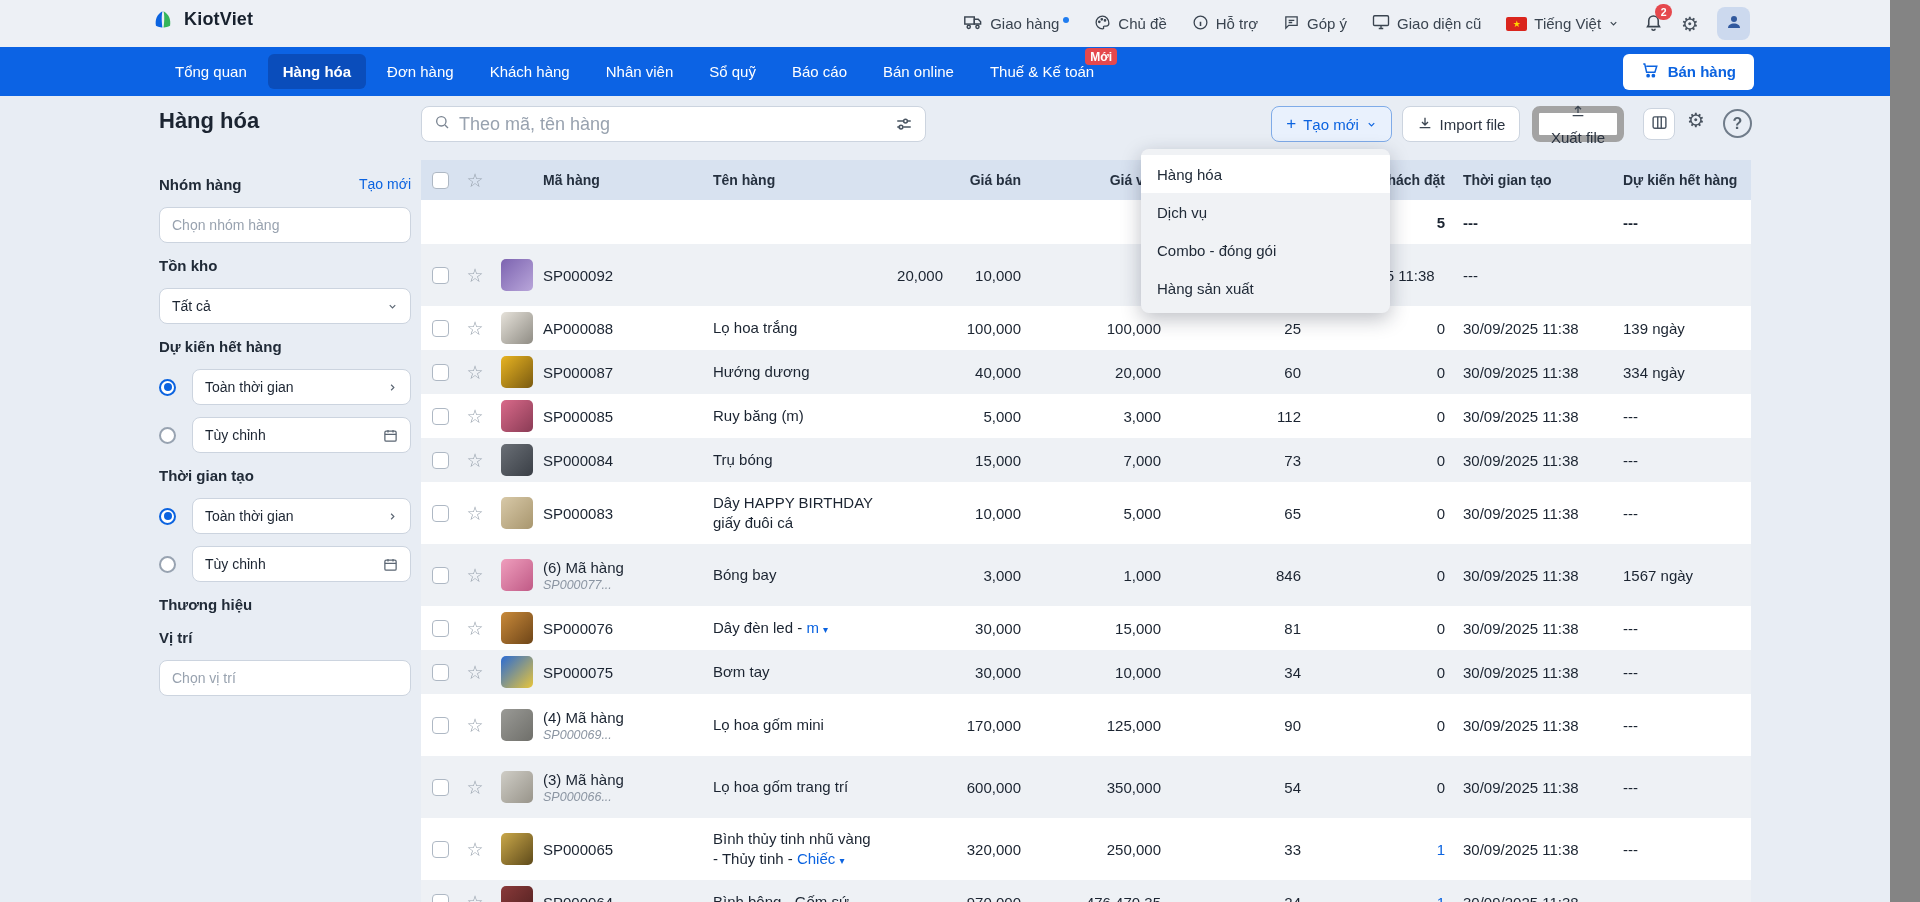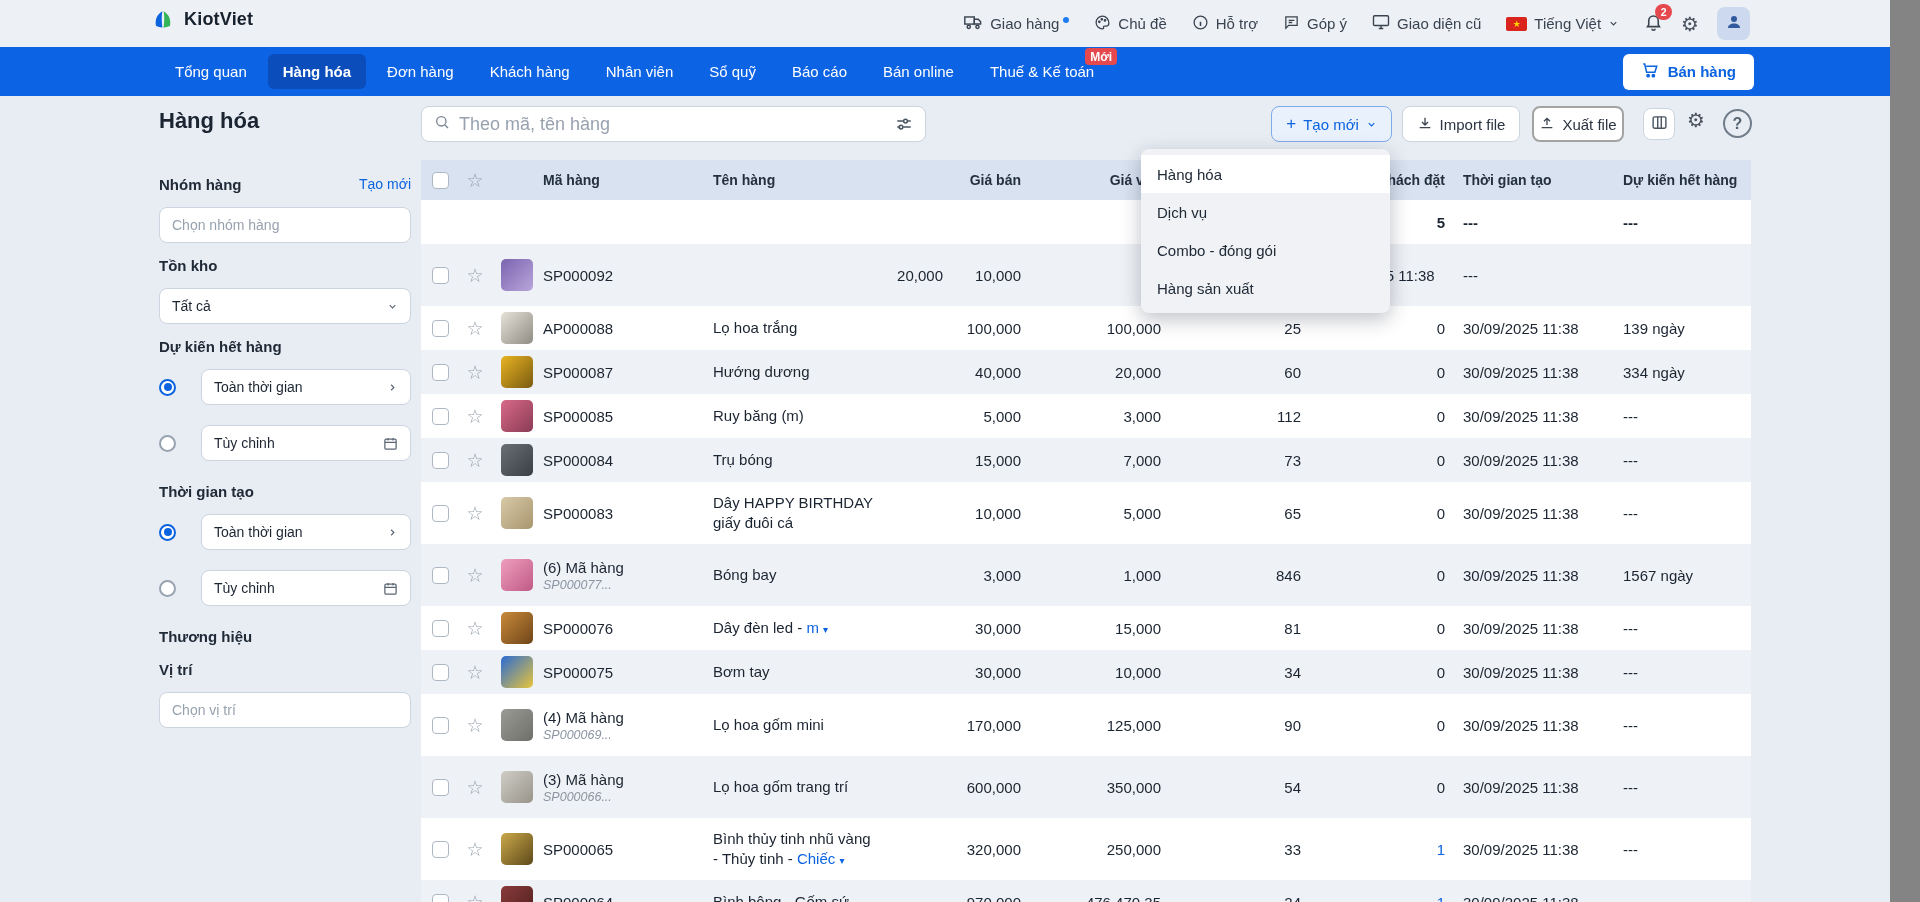--- a/index.html
+++ b/index.html
@@ -41,39 +41,39 @@
     border:1px solid #ccd4df; border-radius:8px; display:flex; align-items:center; padding:0 12px; gap:9px; }
   .search-box input { flex:1; border:none; outline:none; font-size:18px; color:#a16207; background:transparent; }
   input::placeholder { color:#98a2af; }
   .sliders { margin-left:auto; display:flex; cursor:pointer; }
 
   .btn { position:absolute; top:10px; height:36px; border-radius:8px; display:flex; align-items:center; justify-content:center;
     gap:7px; font-size:15px; cursor:pointer; }
   .btn-create { left:1271px; width:121px; background:#e9f1fd; border:1px solid #7fabe8; color:#0b63e0; font-weight:500; }
   .btn-create .plus { font-size:17px; font-weight:400; }
   .btn-import { left:1402px; width:118px; background:#fff; border:1px solid #ccd4df; color:#2a3340; }
-  .btn-export { left:1532px; width:92px; background:#fff; border:2px solid #a3a3a3; color:#2a3340; }
+  .btn-export { left:1532px; width:92px; background:#fff; border:7px solid #a3a3a3; color:#2a3340;flex-direction:column; }
   .icon-sq { position:absolute; top:12px; left:1643px; width:32px; height:32px; border-radius:8px; background:#fff;
     border:1px solid #ccd4df; display:flex; align-items:center; justify-content:center; cursor:pointer; }
   .gear-plain { position:absolute; left:1687px; top:14px; }
   .help-circle { position:absolute; left:1723px; top:13px; width:29px; height:29px; border-radius:50%;
     border:2px solid #707c8a; color:#57636f; font-size:16px; font-weight:700; display:flex; align-items:center; justify-content:center; cursor:pointer; }
 
   
   .sidebar { position:absolute; left:159px; top:64px; width:252px; padding-top:14px; }
   .side-section { margin-bottom:12px; }
   .side-title-row { display:flex; justify-content:space-between; align-items:center; height:20px; margin-bottom:13px; }
   .side-title { font-size:15px; font-weight:700; color:#212b38; }
   .side-link { font-size:14px; color:#0b63e0; cursor:pointer; }
   .side-input { width:100%; height:36px; background:#fff; border:1px solid #ccd4df; border-radius:8px;
     padding:16px 12px; font-size:14px; color:#1b2431; outline:none; }
   .attr-input { margin-bottom:5px; }
   .side-select, .opt-pill { background:#fff; border:1px solid #ccd4df; border-radius:8px; height:36px;
     display:flex; align-items:center; justify-content:space-between; padding:0 12px; font-size:14px; color:#1b2431; cursor:pointer; }
-  .opt-row { display:flex; align-items:center; gap:25px; margin-bottom:20px; }
+  .opt-row { display:flex; align-items:center; gap:16px; margin-bottom:12px; }
   .opt-pill { flex:1; }
   .radio { width:17px; height:17px; border-radius:50%; border:2px solid #98a3b1; background:#fff; flex:none; position:relative; cursor:pointer; }
   .radio.checked { border-color:#0b63e0; }
   .radio.checked::after { content:""; position:absolute; inset:2.5px; border-radius:50%; background:#0b63e0; }
   .pill-icon { color:#5b6673; display:flex; }
 
   
   .table { position:absolute; left:421px; top:64px; width:1330px; }
   .tgrid { display:grid; grid-template-columns:38px 32px 52px 170px 230px 78px 140px 140px 144px 160px 146px; align-items:center; }
   .thead { height:40px; background:#d8e2f0; font-size:14px; font-weight:700; color:#25303f; }

